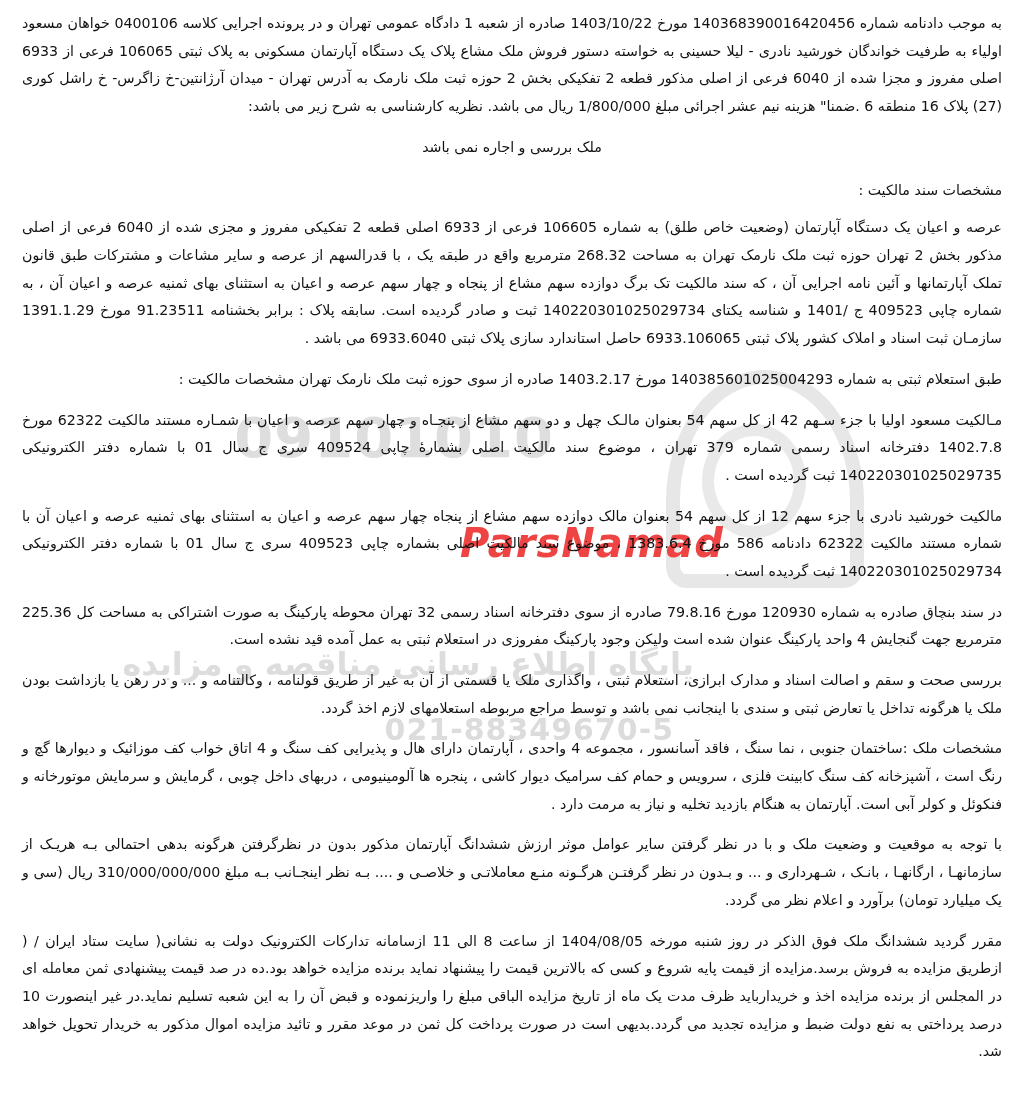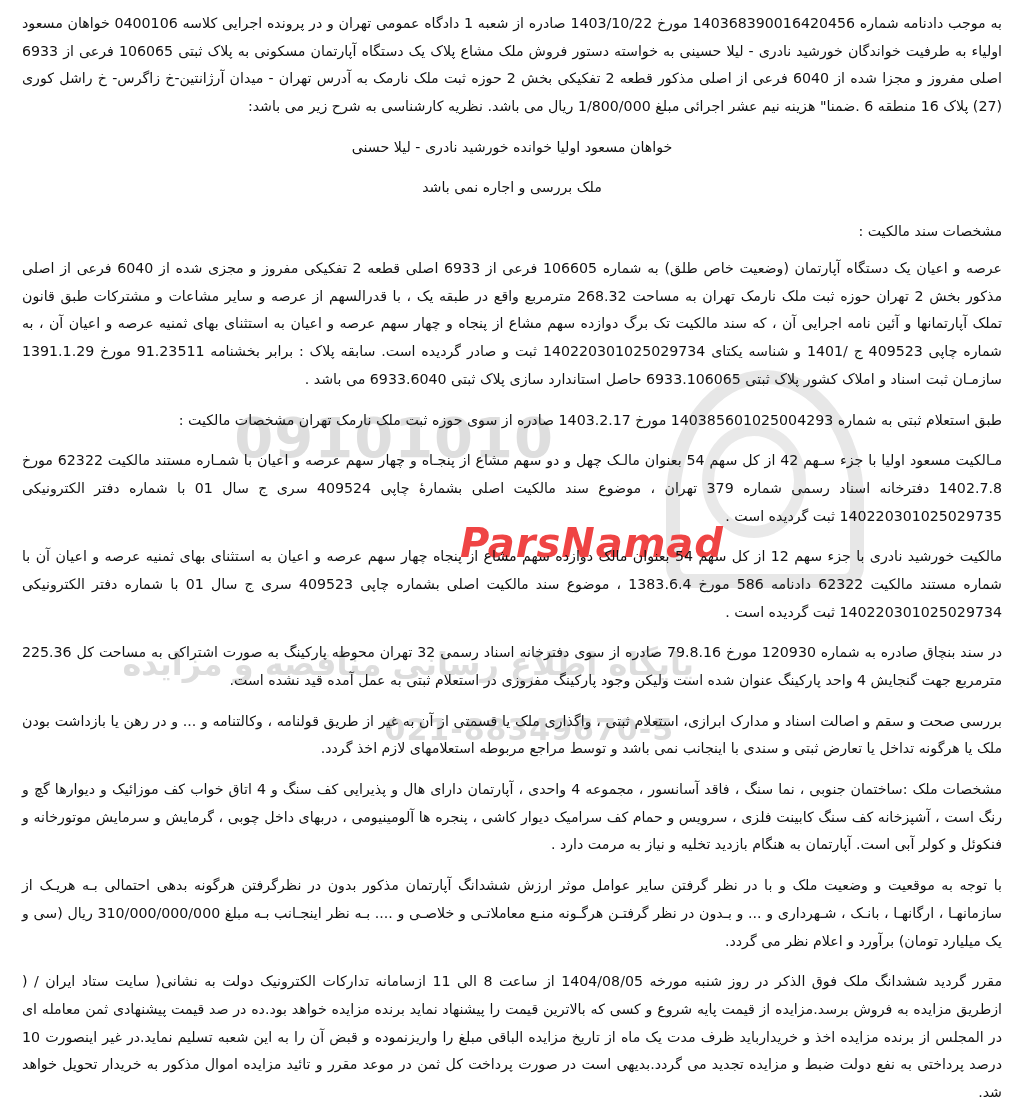--- a/index.html
+++ b/index.html
@@ -125,21 +125,20 @@
     <div class="wm-text wm-brand">ParsNamad</div>
     <div class="wm-text wm-site">پایگاه اطلاع رسانی مناقصه و مزایده</div>
     <div class="wm-text wm-phone">021-88349670-5</div>
   </div>
 
   <div class="content">
 
 
     <p class="para">به موجب دادنامه شماره 140368390016420456 مورخ 1403/10/22 صادره از شعبه 1 دادگاه عمومی تهران و در پرونده اجرایی کلاسه 0400106 خواهان  مسعود اولیاء  به طرفیت خواندگان  خورشید نادری - لیلا حسینی به خواسته دستور فروش ملک مشاع پلاک یک دستگاه آپارتمان مسکونی به پلاک ثبتی 106065 فرعی از 6933 اصلی مفروز و مجزا شده از 6040 فرعی از اصلی مذکور قطعه 2 تفکیکی بخش 2 حوزه ثبت ملک نارمک  به آدرس تهران - میدان آرژانتین-خ زاگرس- خ راشل کوری (27) پلاک 16 منطقه 6 .ضمنا" هزینه نیم عشر اجرائی مبلغ 1/800/000 ریال می باشد. نظریه کارشناسی به شرح زیر می باشد:</p>
 
-    <p class="para center">خواهان مسعود اولیا خوانده  خورشید نادری - لیلا حسنی</p>
 
     <p class="para center">ملک بررسی و اجاره نمی باشد</p>
 
     <p class="sec-head">مشخصات سند مالکیت :</p>
 
     <p class="para">عرصه و اعیان یک دستگاه آپارتمان (وضعیت خاص طلق) به شماره 106605 فرعی از 6933 اصلی قطعه 2 تفکیکی مفروز و مجزی شده از 6040 فرعی از اصلی مذکور بخش 2 تهران حوزه ثبت ملک نارمک تهران به مساحت 268.32 مترمربع واقع در طبقه یک ، با قدرالسهم از عرصه و سایر مشاعات و مشترکات طبق قانون تملک آپارتمانها و آئین نامه اجرایی آن ، که سند مالکیت تک برگ دوازده سهم مشاع از پنجاه و چهار سهم عرصه و اعیان به استثنای بهای ثمنیه عرصه و اعیان آن ، به شماره چاپی 409523 ج /1401 و شناسه یکتای 140220301025029734 ثبت و صادر گردیده است. سابقه پلاک : برابر بخشنامه 91.23511 مورخ 1391.1.29 سازمـان ثبت اسناد و املاک کشور پلاک ثبتی 6933.106065 حاصل استاندارد سازی پلاک ثبتی 6933.6040 می باشد .</p>
     <p class="para">طبق استعلام ثبتی به شماره 140385601025004293 مورخ 1403.2.17 صادره از سوی حوزه ثبت ملک نارمک تهران مشخصات مالکیت :</p>
     <p class="para">مـالکیت مسعود اولیا با جزء سـهم 42 از کل سهم 54 بعنوان مالـک چهل و دو سهم مشاع از پنجـاه و چهار سهم عرصه و اعیان با شمـاره مستند مالکیت 62322 مورخ 1402.7.8 دفترخانه اسناد رسمی شماره 379 تهران ، موضوع سند مالکیت اصلی بشمارۀ چاپی 409524 سری ج سال 01 با شماره دفتر الکترونیکی 140220301025029735 ثبت گردیده است .</p>
     <p class="para">مالکیت خورشید نادری با جزء سهم 12 از کل سهم 54 بعنوان مالک دوازده سهم مشاع از پنجاه چهار سهم عرصه و اعیان به استثنای بهای ثمنیه عرصه و اعیان آن با شماره مستند مالکیت 62322 دادنامه 586 مورخ 1383.6.4 ، موضوع سند مالکیت اصلی بشماره چاپی 409523 سری ج سال 01 با شماره دفتر الکترونیکی 140220301025029734 ثبت گردیده است .</p>
     <p class="para">در سند بنچاق صادره به شماره 120930 مورخ 79.8.16 صادره از سوی دفترخانه اسناد رسمی 32 تهران محوطه پارکینگ به صورت اشتراکی به مساحت کل 225.36 مترمربع جهت گنجایش 4 واحد پارکینگ عنوان شده است ولیکن وجود پارکینگ مفروزی در استعلام ثبتی به عمل آمده قید نشده است.</p>

